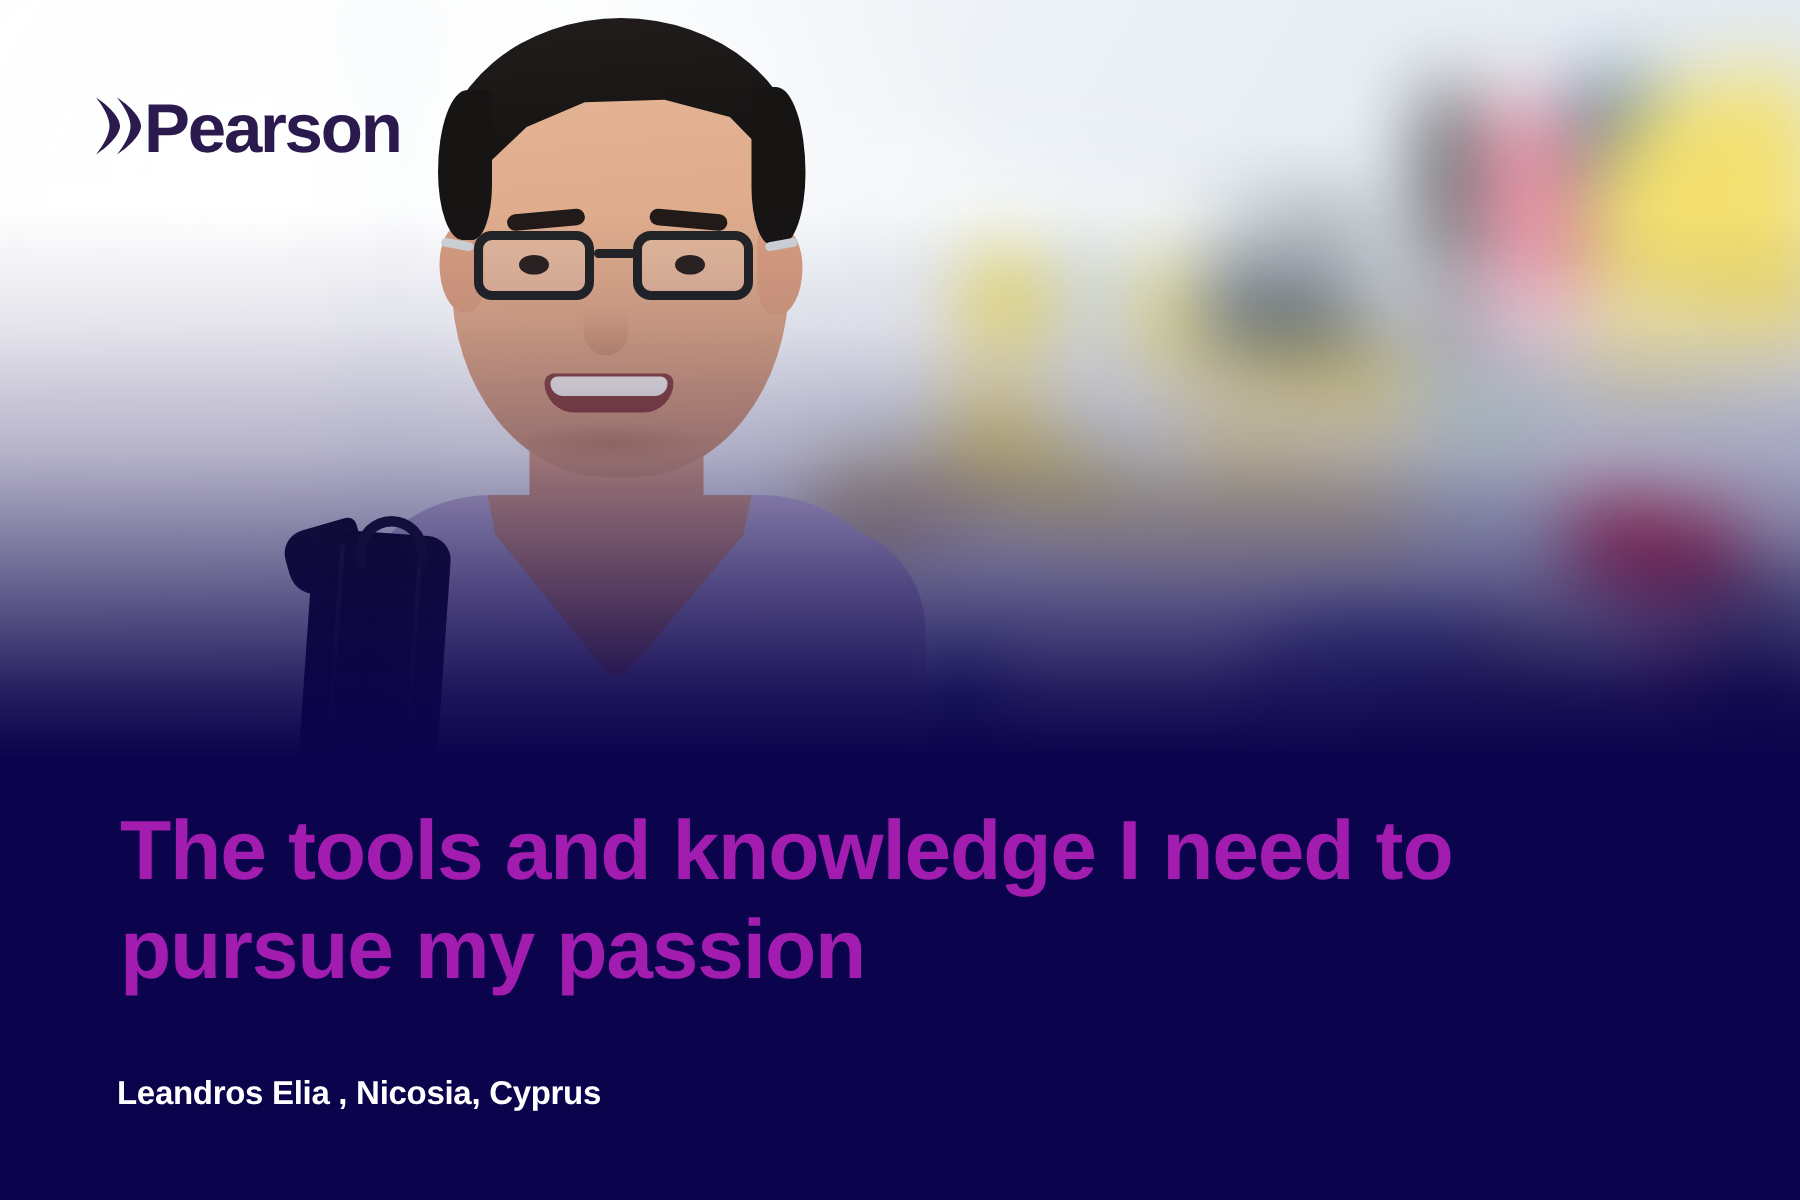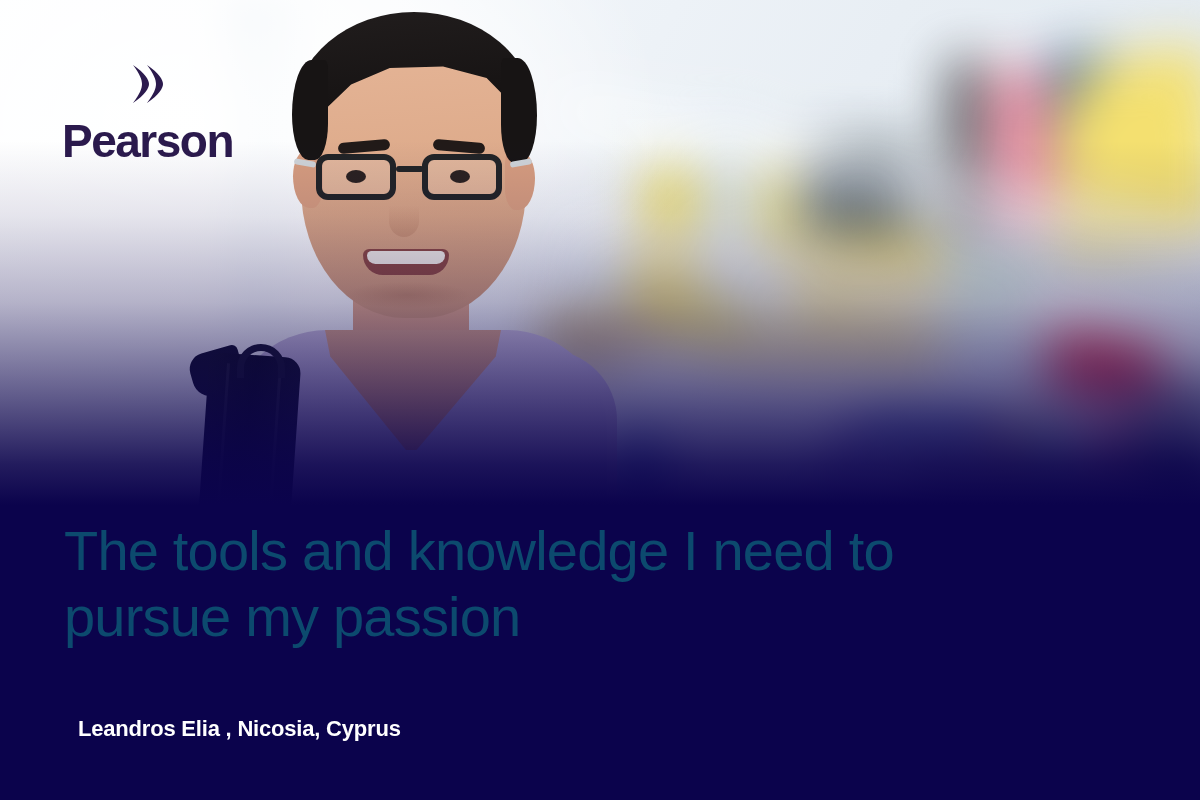--- a/index.html
+++ b/index.html
@@ -280,45 +280,44 @@
     left: 0; top: 505px;
     width: 1200px; height: 295px;
     background: #0b034c;
   }
 
   
   .logo {
     position: absolute;
     left: 62px; top: 62px;
     display: flex;
-    align-items: center;
-    gap: 12px;
+    align-items: flex-start;
+    gap: 0;
     z-index: 6;
-    flex-direction: column;
   }
   .logo-mark { display: block; }
   .logo-word {
     font-size: 46px;
     font-weight: bold;
     letter-spacing: -1.5px;
     line-height: 1;
     color: #2b1a4d;
   }
 
   
   .headline {
     position: absolute;
     left: 64px; top: 518px;
     width: 960px;
-    margin: 0;
+    margin: 16px;
     font-size: 56px;
-    font-weight: normal;
+    font-weight: bold;
     line-height: 1.18;
     letter-spacing: -0.8px;
-    color: #0c4a6e;
+    color: #a21caf;
     z-index: 5;
   }
   .attribution {
     position: absolute;
     left: 66px; top: 704px;
     margin: 12px;
     font-size: 22px;
     font-weight: bold;
     letter-spacing: -0.2px;
     color: #ffffff;

